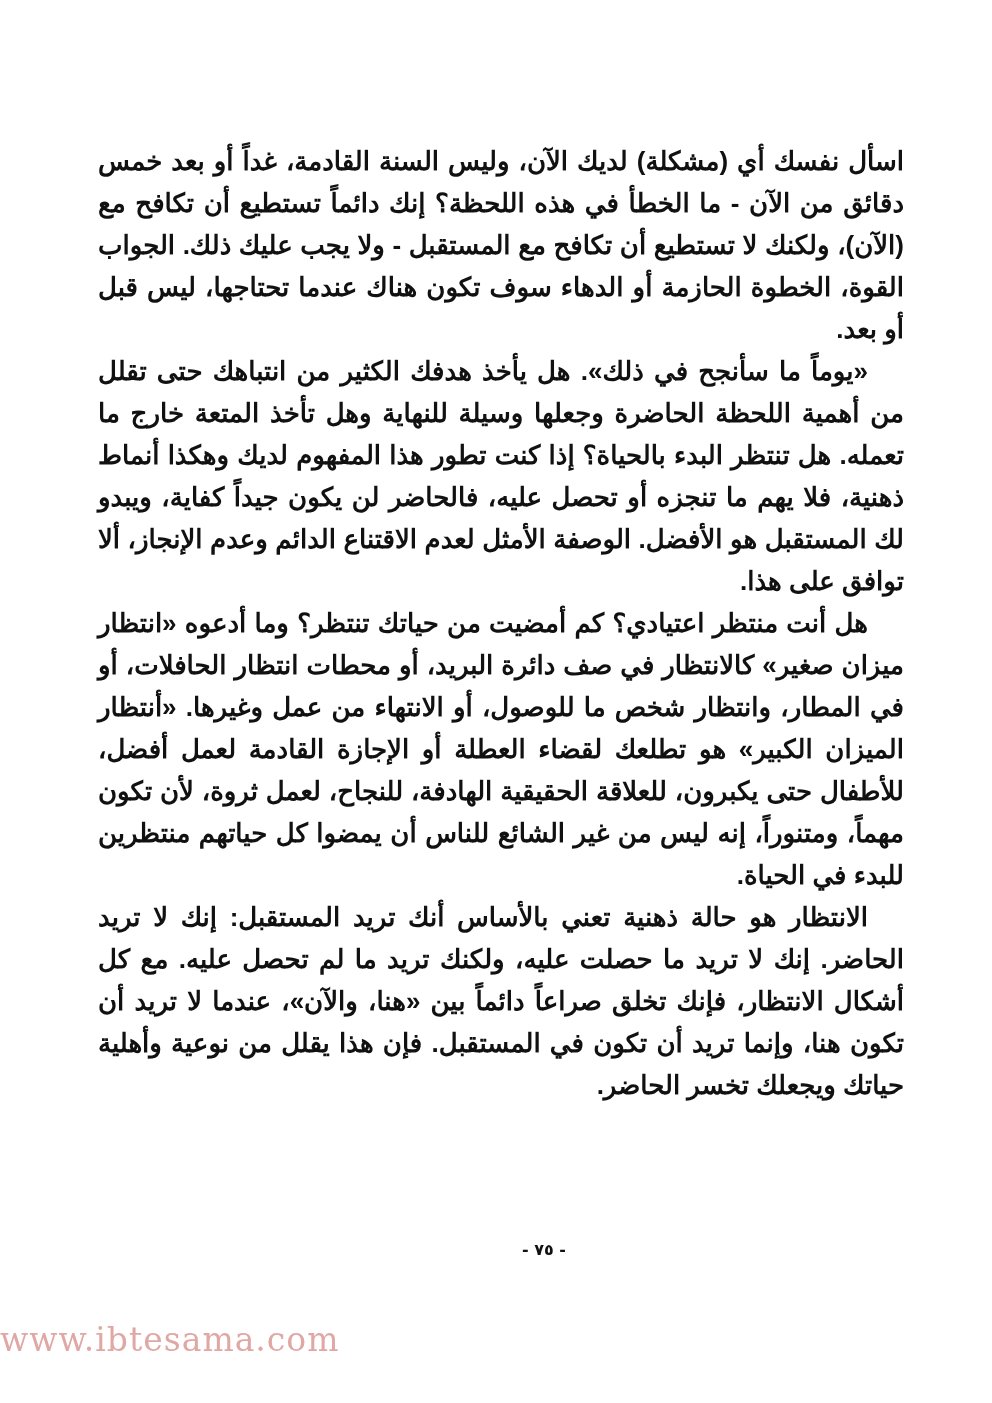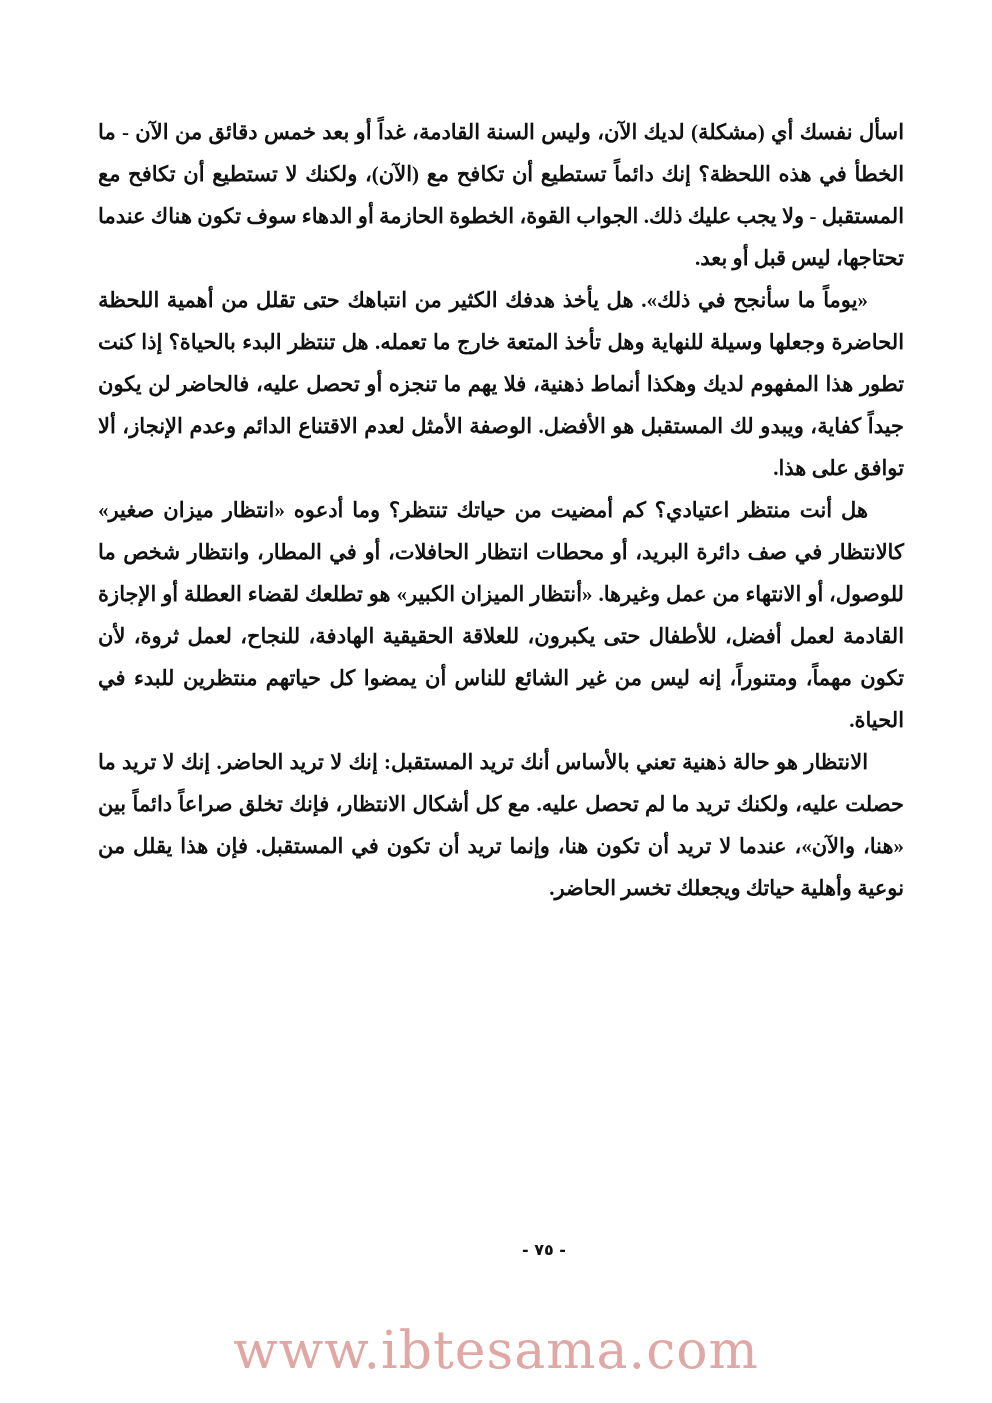--- a/index.html
+++ b/index.html
@@ -14,29 +14,29 @@
     overflow: hidden;
     font-family: "DejaVu Sans", sans-serif;
   }
   .page {
     position: absolute;
     inset: 0;
     background: #ffffff;
   }
   .text-block {
     position: absolute;
-    top: 111px;
+    top: 140px;
     right: 88px;
     width: 806px;
     direction: rtl;
     unicode-bidi: embed;
     text-align: justify;
     text-align-last: right;
-    font-family: Liberation Serif, serif;
-    font-size: 21px;
+    font-family: Liberation Sans, sans-serif;
+    font-size: 26px;
     font-weight: bold;
     line-height: 42px;
     color: #111111;
   }
   .text-block p {
     margin: 0;
     padding: 0;
   }
   .text-block p.indent {
     text-indent: 36px;
@@ -51,24 +51,24 @@
     font-size: 16px;
     font-weight: bold;
     color: #111111;
     direction: rtl;
   }
   .watermark {
     position: absolute;
     top: 1320px;
     left: 0;
     width: 100%;
-    text-align: center;
+    text-align: left;
     direction: ltr;
     font-family: "DejaVu Serif", serif;
-    font-size: 52px;
+    font-size: 33px;
     font-weight: normal;
     letter-spacing: 1px;
     color: #dfa8a5;
   }
 </style>
 </head>
 <body style="background: rgb(255, 255, 255);">
 
 <div class="page">
   <div class="text-block" id="paragraphs" style="color: rgb(17, 17, 17);">

